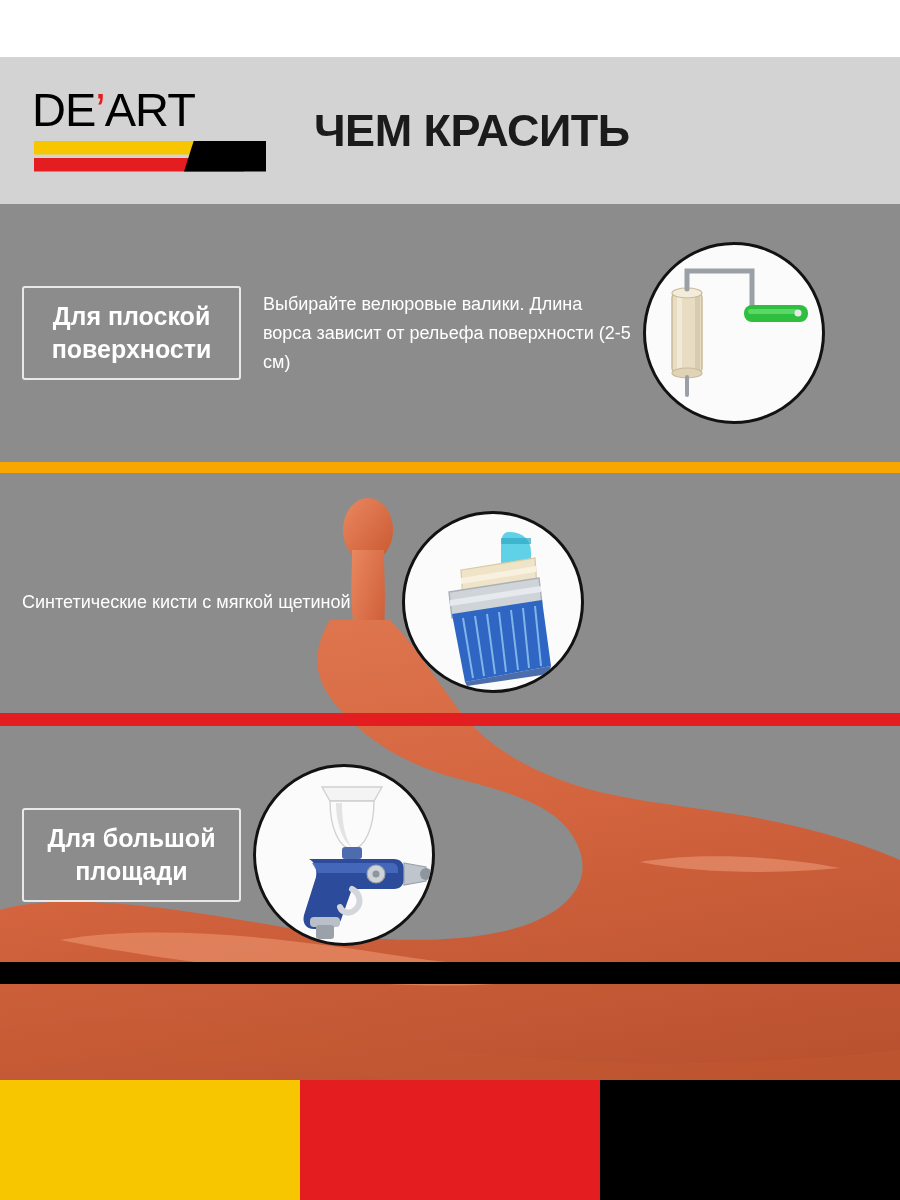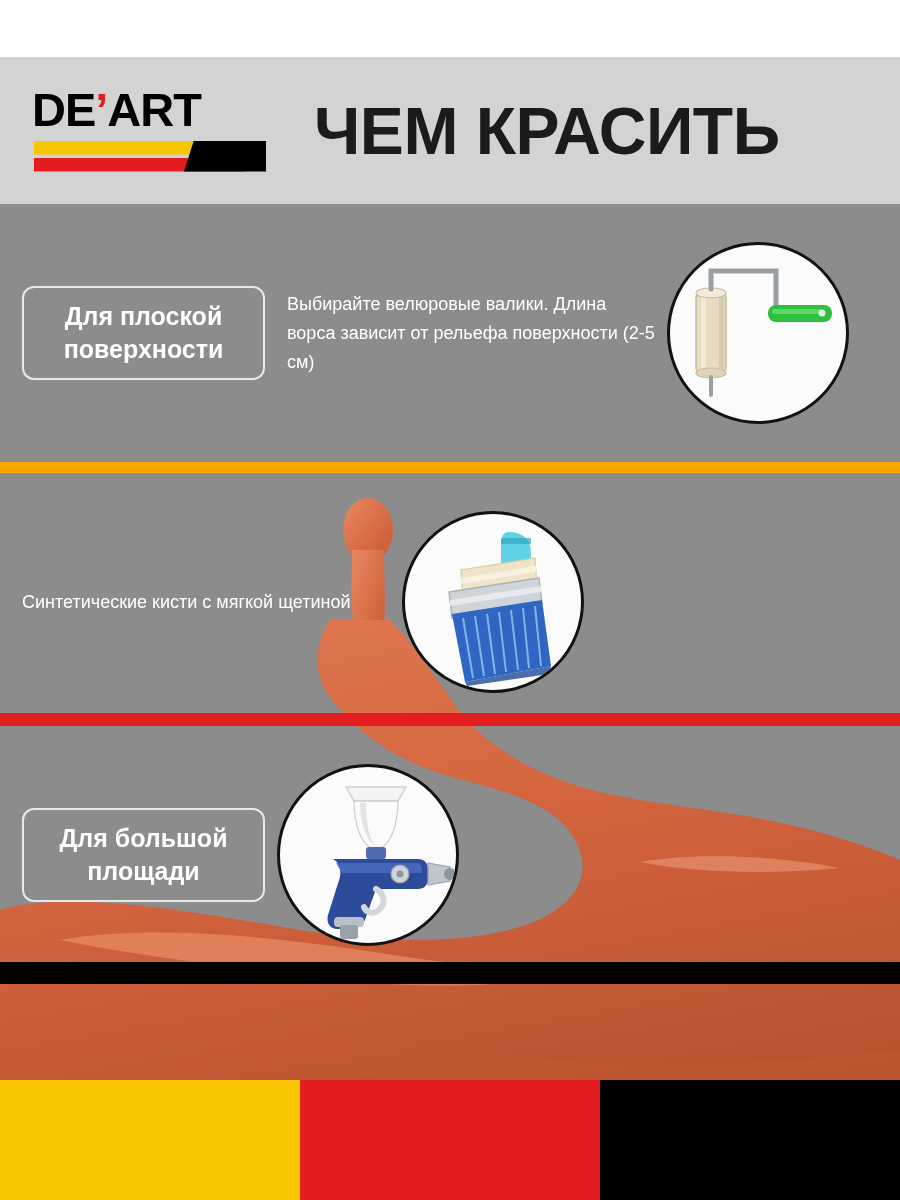--- a/index.html
+++ b/index.html
@@ -30,42 +30,42 @@
   }
   .logo {
     position: relative;
     width: 238px; height: 92px;
     margin-left: 32px;
     flex: 0 0 auto;
   }
   .logo-word {
     position: absolute; left: 0; top: 0;
     font-family: "Liberation Sans", sans-serif;
-    font-weight: bold;
+    font-weight: normal;
     font-size: 47px;
     letter-spacing: -1px;
     color: #000000;
     line-height: 50px;
   }
   .logo-word .apos { color: #e41e20; }
   .logo-bars { position: absolute; left: 2px; top: 56px; width: 230px; height: 34px; }
   .bar {
     position: absolute; height: 14px;
   }
   .bar-y { left: 0; top: 0; width: 228px; background: #f7c600;
            clip-path: polygon(0 0, 100% 0, 96% 100%, 0 100%); }
   .bar-r { left: 0; top: 17px; width: 228px; background: #e41e20;
            clip-path: polygon(0 0, 96% 0, 92% 100%, 0 100%); }
   .bar-k { left: 150px; top: 0px; width: 82px; height: 31px; background: #000000;
            clip-path: polygon(12% 0, 100% 0, 100% 100%, 0 100%); }
 
   .header-title {
     font-family: "Liberation Sans", sans-serif;
     font-weight: bold;
-    font-size: 66px;
+    font-size: 45px;
     letter-spacing: -0.5px;
     color: #1b1b1b;
     margin-left: 44px;
     white-space: nowrap;
   }
 
   
   .splash {
     position: absolute; left: 0; top: 470px; width: 900px; height: 700px;
     pointer-events: none;
@@ -84,24 +84,24 @@
     position: absolute; left: 0; width: 900px; height: 258px;
     display: flex; align-items: center;
   }
   .row-1 { top: 204px; }
   .row-2 { top: 473px; }
   .row-3 { top: 726px; }
 
   .pill {
     position: relative;
     margin-left: 22px;
-    width: 243px;
+    width: 219px;
     min-height: 82px;
     border: 2px solid #e9e9e9;
-    border-radius: 12px;
+    border-radius: 3px;
     display: flex; align-items: center; justify-content: center;
     text-align: center;
     padding: 12px 10px;
     flex: 0 0 auto;
     z-index: 3;
   }
   .pill span {
     font-family: "Liberation Sans", sans-serif;
     font-weight: bold;
     font-size: 25px;

